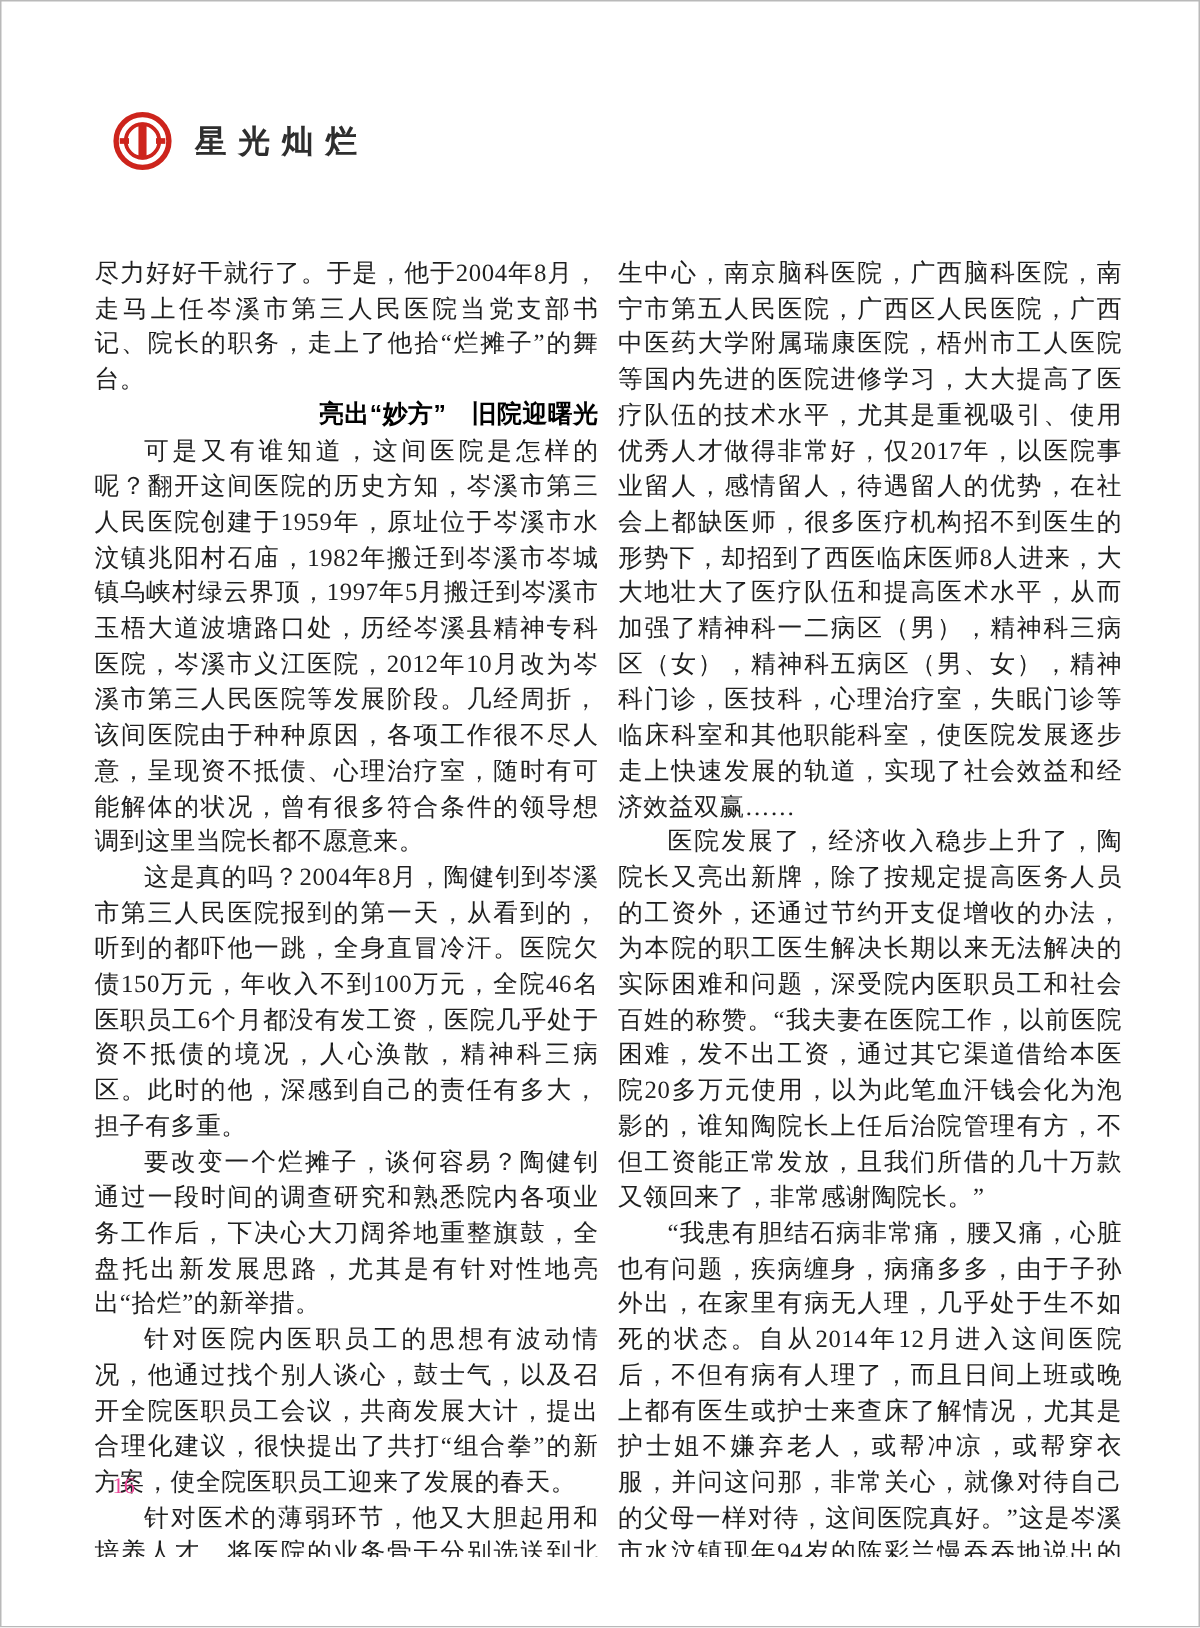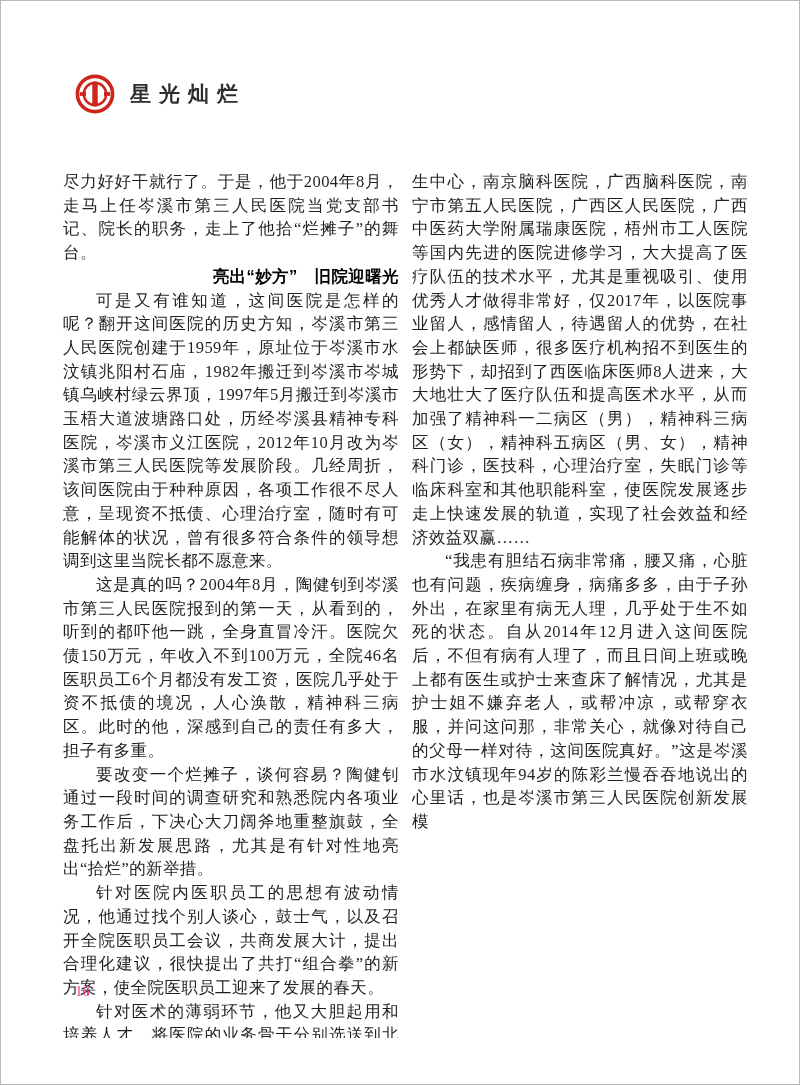--- a/index.html
+++ b/index.html
@@ -85,20 +85,21 @@
       <p class="heading">亮出“妙方”　旧院迎曙光</p>
       <p class="indent">可是又有谁知道，这间医院是怎样的呢？翻开这间医院的历史方知，岑溪市第三人民医院创建于1959年，原址位于岑溪市水汶镇兆阳村石庙，1982年搬迁到岑溪市岑城镇乌峡村绿云界顶，1997年5月搬迁到岑溪市玉梧大道波塘路口处，历经岑溪县精神专科医院，岑溪市义江医院，2012年10月改为岑溪市第三人民医院等发展阶段。几经周折，该间医院由于种种原因，各项工作很不尽人意，呈现资不抵债、心理治疗室，随时有可能解体的状况，曾有很多符合条件的领导想调到这里当院长都不愿意来。</p>
       <p class="indent">这是真的吗？2004年8月，陶健钊到岑溪市第三人民医院报到的第一天，从看到的，听到的都吓他一跳，全身直冒冷汗。医院欠债150万元，年收入不到100万元，全院46名医职员工6个月都没有发工资，医院几乎处于资不抵债的境况，人心涣散，精神科三病区。此时的他，深感到自己的责任有多大，担子有多重。</p>
       <p class="indent">要改变一个烂摊子，谈何容易？陶健钊通过一段时间的调查研究和熟悉院内各项业务工作后，下决心大刀阔斧地重整旗鼓，全盘托出新发展思路，尤其是有针对性地亮出“拾烂”的新举措。</p>
       <p class="indent">针对医院内医职员工的思想有波动情况，他通过找个别人谈心，鼓士气，以及召开全院医职员工会议，共商发展大计，提出合理化建议，很快提出了共打“组合拳”的新方案，使全院医职员工迎来了发展的春天。</p>
       <p class="indent">针对医术的薄弱环节，他又大胆起用和培养人才，将医院的业务骨干分别选送到北京回龙观医院，北京安定医院，上海精神卫生中心，湖南省精神卫生中心，广州脑科医院，成都市精神卫</p>
     </div>
 
     <div class="col">
       <p class="para">生中心，南京脑科医院，广西脑科医院，南宁市第五人民医院，广西区人民医院，广西中医药大学附属瑞康医院，梧州市工人医院等国内先进的医院进修学习，大大提高了医疗队伍的技术水平，尤其是重视吸引、使用优秀人才做得非常好，仅2017年，以医院事业留人，感情留人，待遇留人的优势，在社会上都缺医师，很多医疗机构招不到医生的形势下，却招到了西医临床医师8人进来，大大地壮大了医疗队伍和提高医术水平，从而加强了精神科一二病区（男），精神科三病区（女），精神科五病区（男、女），精神科门诊，医技科，心理治疗室，失眠门诊等临床科室和其他职能科室，使医院发展逐步走上快速发展的轨道，实现了社会效益和经济效益双赢……</p>
+      <p class="indent">医院发展了，经济收入稳步上升了，陶院长又亮出新牌，除了按规定提高医务人员的工资外，还通过节约开支促增收的办法，为本院的职工医生解决长期以来无法解决的实际困难和问题，深受院内医职员工和社会百姓的称赞。“我夫妻在医院工作，以前医院困难，发不出工资，通过其它渠道借给本医院20多万元使用，以为此笔血汗钱会化为泡影的，谁知陶院长上任后治院管理有方，不但工资能正常发放，且我们所借的几十万款又领回来了，非常感谢陶院长。”</p>
       <p class="indent">“我患有胆结石病非常痛，腰又痛，心脏也有问题，疾病缠身，病痛多多，由于子孙外出，在家里有病无人理，几乎处于生不如死的状态。自从2014年12月进入这间医院后，不但有病有人理了，而且日间上班或晚上都有医生或护士来查床了解情况，尤其是护士姐不嫌弃老人，或帮冲凉，或帮穿衣服，并问这问那，非常关心，就像对待自己的父母一样对待，这间医院真好。”这是岑溪市水汶镇现年94岁的陈彩兰慢吞吞地说出的心里话，也是岑溪市第三人民医院创新发展模</p>
     </div>
 
   </div>
 
   <div class="page-number">16</div>
 
 </div>
 
 </body></html>

